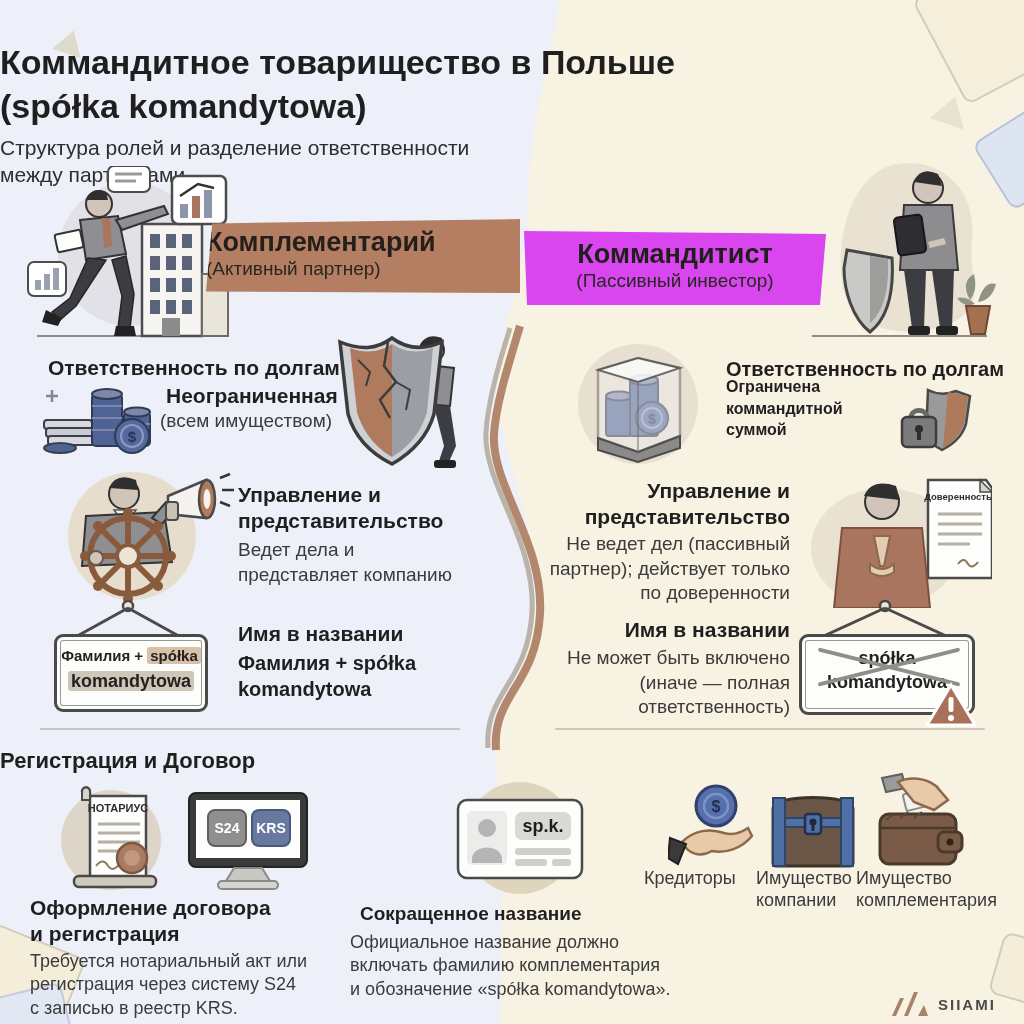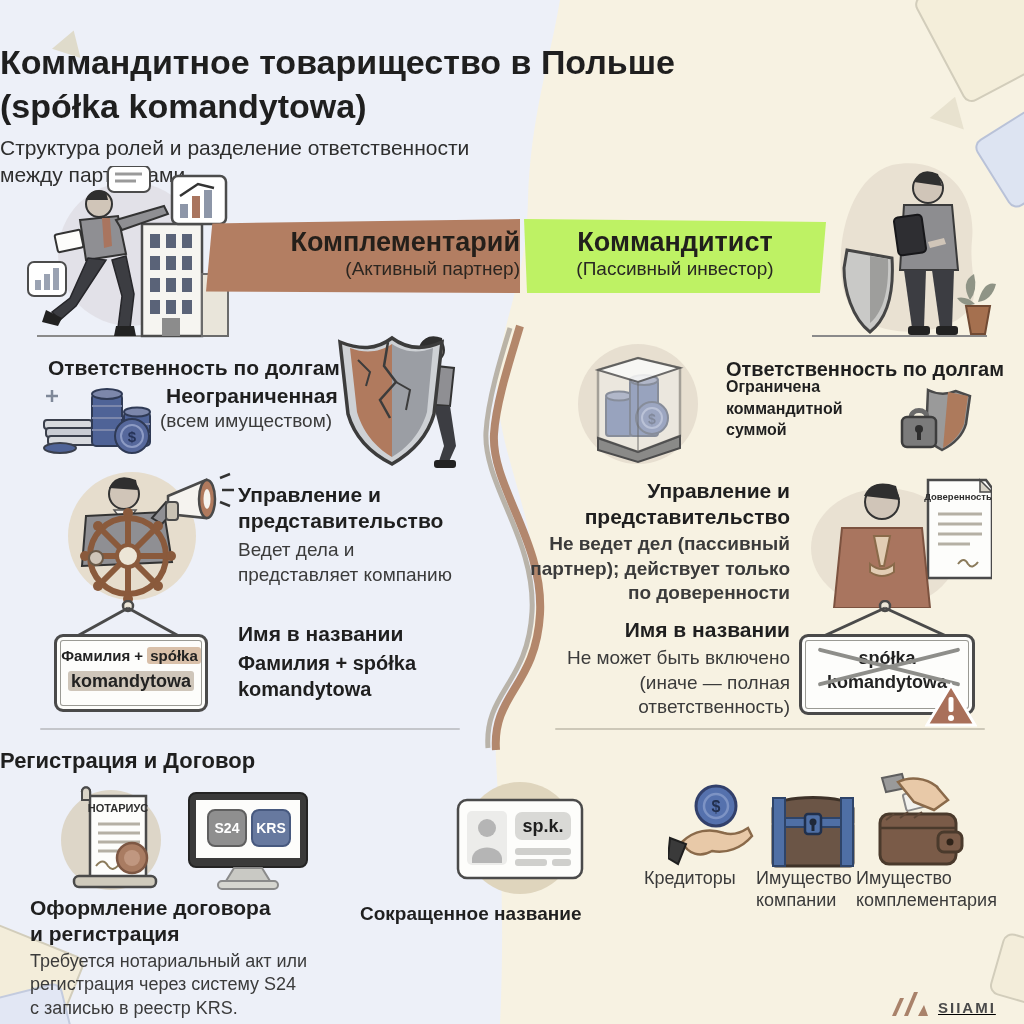--- a/index.html
+++ b/index.html
@@ -79,25 +79,25 @@
     <path d="M58,54 L96,50 L104,88 L64,94 Z" fill="#8f8f93" stroke="#333" stroke-width="2"></path>
     <path d="M80,52 L88,52 L90,80 L82,82 Z" fill="#a9755f"></path>
     <path d="M94,54 L142,40 L146,48 L100,64 Z" fill="#8f8f93" stroke="#333" stroke-width="2"></path>
     <rect x="34" y="66" width="26" height="18" rx="2" fill="#fdfdfb" stroke="#333" stroke-width="2" transform="rotate(-12 47 75)"></rect>
     <path d="M66,92 L84,94 L54,140 L38,154 L30,146 L48,132 Z" fill="#3c3d42" stroke="#26262a" stroke-width="1.5"></path>
     <path d="M90,94 L104,90 L112,128 L108,162 L96,162 L100,130 Z" fill="#3c3d42" stroke="#26262a" stroke-width="1.5"></path>
     <path d="M24,144 L40,152 L36,160 L20,156 Z" fill="#222"></path>
     <path d="M94,160 L112,160 L114,170 L92,170 Z" fill="#222"></path>
   </svg>
 
-  <div class="abs" style="left:206px;top:219px;width:314px;height:74px;background:#b37e62;clip-path:polygon(2% 6%,100% 0,100% 100%,0 98%);text-align:right;">
+  <div class="abs" style="left:206px;top:219px;width:314px;height:74px;background:#b37e62;clip-path:polygon(2% 6%,100% 0,100% 100%,0 98%);text-align:left;">
     <div class="h" style="font-size:27px;margin-top:8px;color:#241f1a;">Комплементарий</div>
     <div style="font-size:19px;color:#2c2620;">(Активный партнер)</div>
   </div>
-  <div class="abs" style="left:524px;top:219px;width:302px;height:74px;background:#bef264;clip-path:polygon(0 0,100% 4%,98% 100%,1% 100%);text-align:center;">
+  <div class="abs" style="left:524px;top:231px;width:302px;height:74px;background:#d946ef;clip-path:polygon(0 0,100% 4%,98% 100%,1% 100%);text-align:center;">
     <div class="h" style="font-size:27px;margin-top:8px;color:#211f1d;">Коммандитист</div>
     <div style="font-size:19px;color:#292724;">(Пассивный инвестор)</div>
   </div>
 
   <svg class="abs" style="left:792px;top:150px;" width="205" height="195" viewBox="0 0 205 195">
     <path d="M100,15 C150,5 185,40 180,90 C176,130 195,150 165,170 C130,190 70,185 55,150 C40,115 50,30 100,15 Z" fill="#e9e1d2"></path>
     <line x1="20" y1="186" x2="195" y2="186" stroke="#8a8a8a" stroke-width="2"></line>
     <path d="M55,100 L100,108 C102,140 96,168 78,182 C60,168 52,140 52,118 Z" fill="#c9c9c7" stroke="#454545" stroke-width="3"></path>
     <path d="M78,106 L96,109 C97,136 93,160 78,173 Z" fill="#9e9e9c"></path>
     <circle cx="136" cy="38" r="15" fill="#d0c5b8" stroke="#333" stroke-width="2"></circle>
@@ -220,21 +220,21 @@
       <line x1="176" y1="36" x2="186" y2="40"></line>
     </g>
   </svg>
   <div class="abs h pre" style="left:238px;top:482px;font-size:21px;line-height:1.25;">Управление и
 представительство</div>
   <div class="abs body-t pre" style="left:238px;top:538px;font-size:19px;line-height:1.3;">Ведет дела и
 представляет компанию</div>
 
   <div class="abs h pre right" style="left:540px;top:478px;width:250px;font-size:21px;line-height:1.25;">Управление и
 представительство</div>
-  <div class="abs body-t pre right" style="left:520px;top:532px;width:270px;font-size:19px;line-height:1.3;font-weight:bold;">Не ведет дел (пассивный
+  <div class="abs body-t pre right" style="left:520px;top:532px;width:270px;font-size:19px;line-height:1.3;">Не ведет дел (пассивный
 партнер); действует только
 по доверенности</div>
   <svg class="abs" style="left:800px;top:466px;" width="192" height="142" viewBox="0 0 192 142">
     <ellipse cx="85" cy="82" rx="74" ry="60" fill="#e9e1d2"></ellipse>
     <g>
       <path d="M128,14 L186,14 L192,22 L192,112 L128,112 Z" fill="#fdfdfb" stroke="#4a4a4a" stroke-width="2.5"></path>
       <polygon points="180,14 192,26 180,26" fill="#d9d4c8" stroke="#4a4a4a" stroke-width="1.5"></polygon>
       <text x="158" y="34" text-anchor="middle" font-size="9.5" font-weight="bold" fill="#2e2e2e">Доверенность</text>
       <g stroke="#b5b0a4" stroke-width="3">
         <line x1="138" y1="48" x2="182" y2="48"></line>
@@ -333,20 +333,23 @@
     <rect x="27" y="33" width="40" height="54" rx="5" fill="#ececea"></rect>
     <circle cx="47" cy="50" r="9" fill="#b5b5b5"></circle>
     <path d="M32,80 C34,66 60,66 62,80 L62,85 L32,85 Z" fill="#b5b5b5"></path>
     <rect x="75" y="34" width="56" height="28" rx="7" fill="#d9d9d6"></rect>
     <text x="103" y="54" text-anchor="middle" font-size="18" font-weight="bold" fill="#1e1e1e">sp.k.</text>
     <rect x="75" y="70" width="56" height="7" rx="3" fill="#cfcfcc"></rect>
     <rect x="75" y="81" width="32" height="7" rx="3" fill="#cfcfcc"></rect>
     <rect x="112" y="81" width="19" height="7" rx="3" fill="#cfcfcc"></rect>
   </svg>
   <div class="abs h center" style="left:360px;top:903px;width:320px;font-size:19px;">Сокращенное название</div>
+  <div class="abs body-t pre center" style="left:350px;top:931px;width:340px;font-size:18px;line-height:1.3;">Официальное название должно
+включать фамилию комплементария
+и обозначение «spółka komandytowa».</div>
 
   <svg class="abs" style="left:668px;top:780px;" width="86" height="92" viewBox="0 0 86 92">
     <circle cx="48" cy="26" r="20" fill="#5571ad" stroke="#32406b" stroke-width="3"></circle>
     <circle cx="48" cy="26" r="12" fill="none" stroke="#7d93c4" stroke-width="2.5"></circle>
     <text x="48" y="32" text-anchor="middle" font-size="16" font-weight="bold" fill="#22304f">$</text>
     <path d="M14,62 C26,50 42,48 56,53 C66,56 74,52 80,48 L84,56 C74,68 58,74 44,71 C32,78 20,74 14,62 Z" fill="#e8c9a8" stroke="#8a6a4a" stroke-width="2.5"></path>
     <polygon points="2,58 18,64 10,84 0,78" fill="#3a3a3a" stroke="#1f1f1f" stroke-width="2"></polygon>
   </svg>
   <svg class="abs" style="left:766px;top:786px;" width="94" height="88" viewBox="0 0 94 88">
     <path d="M7,36 L7,22 C7,8 87,8 87,22 L87,36 Z" fill="#6b5546" stroke="#3e3228" stroke-width="3"></path>
@@ -367,21 +370,21 @@
     <rect x="64" y="60" width="24" height="20" rx="6" fill="#7a5b48" stroke="#4a3a2c" stroke-width="3"></rect>
     <circle cx="76" cy="70" r="3.5" fill="#2f2319"></circle>
     <path d="M12,48 l8,-6 M26,46 l8,-6 M40,46 l8,-6" stroke="#5c4636" stroke-width="2"></path>
   </svg>
   <div class="abs body-t pre center" style="left:644px;top:868px;width:130px;font-size:18px;line-height:1.2;">Кредиторы</div>
   <div class="abs body-t pre center" style="left:756px;top:868px;width:116px;font-size:18px;line-height:1.2;">Имущество
 компании</div>
   <div class="abs body-t pre center" style="left:856px;top:868px;width:152px;font-size:18px;line-height:1.2;">Имущество
 комплементария</div>
 
-  <div class="abs" style="left:888px;top:992px;display:flex;align-items:flex-end;gap:8px;text-decoration:underline;">
+  <div class="abs" style="left:888px;top:992px;display:flex;align-items:center;gap:8px;">
     <svg width="42" height="24" viewBox="0 0 42 24">
       <polygon points="4,24 12,6 16,6 8,24" fill="#a9826a"></polygon>
       <polygon points="16,24 26,0 30,0 20,24" fill="#a9826a"></polygon>
       <polygon points="30,24 36,13 40,24" fill="#a9826a"></polygon>
     </svg>
     <span style="font-size:15px;font-weight:bold;letter-spacing:2px;color:#4a4a4a;">SIIAMI</span>
   </div>
 
 </div>
 

